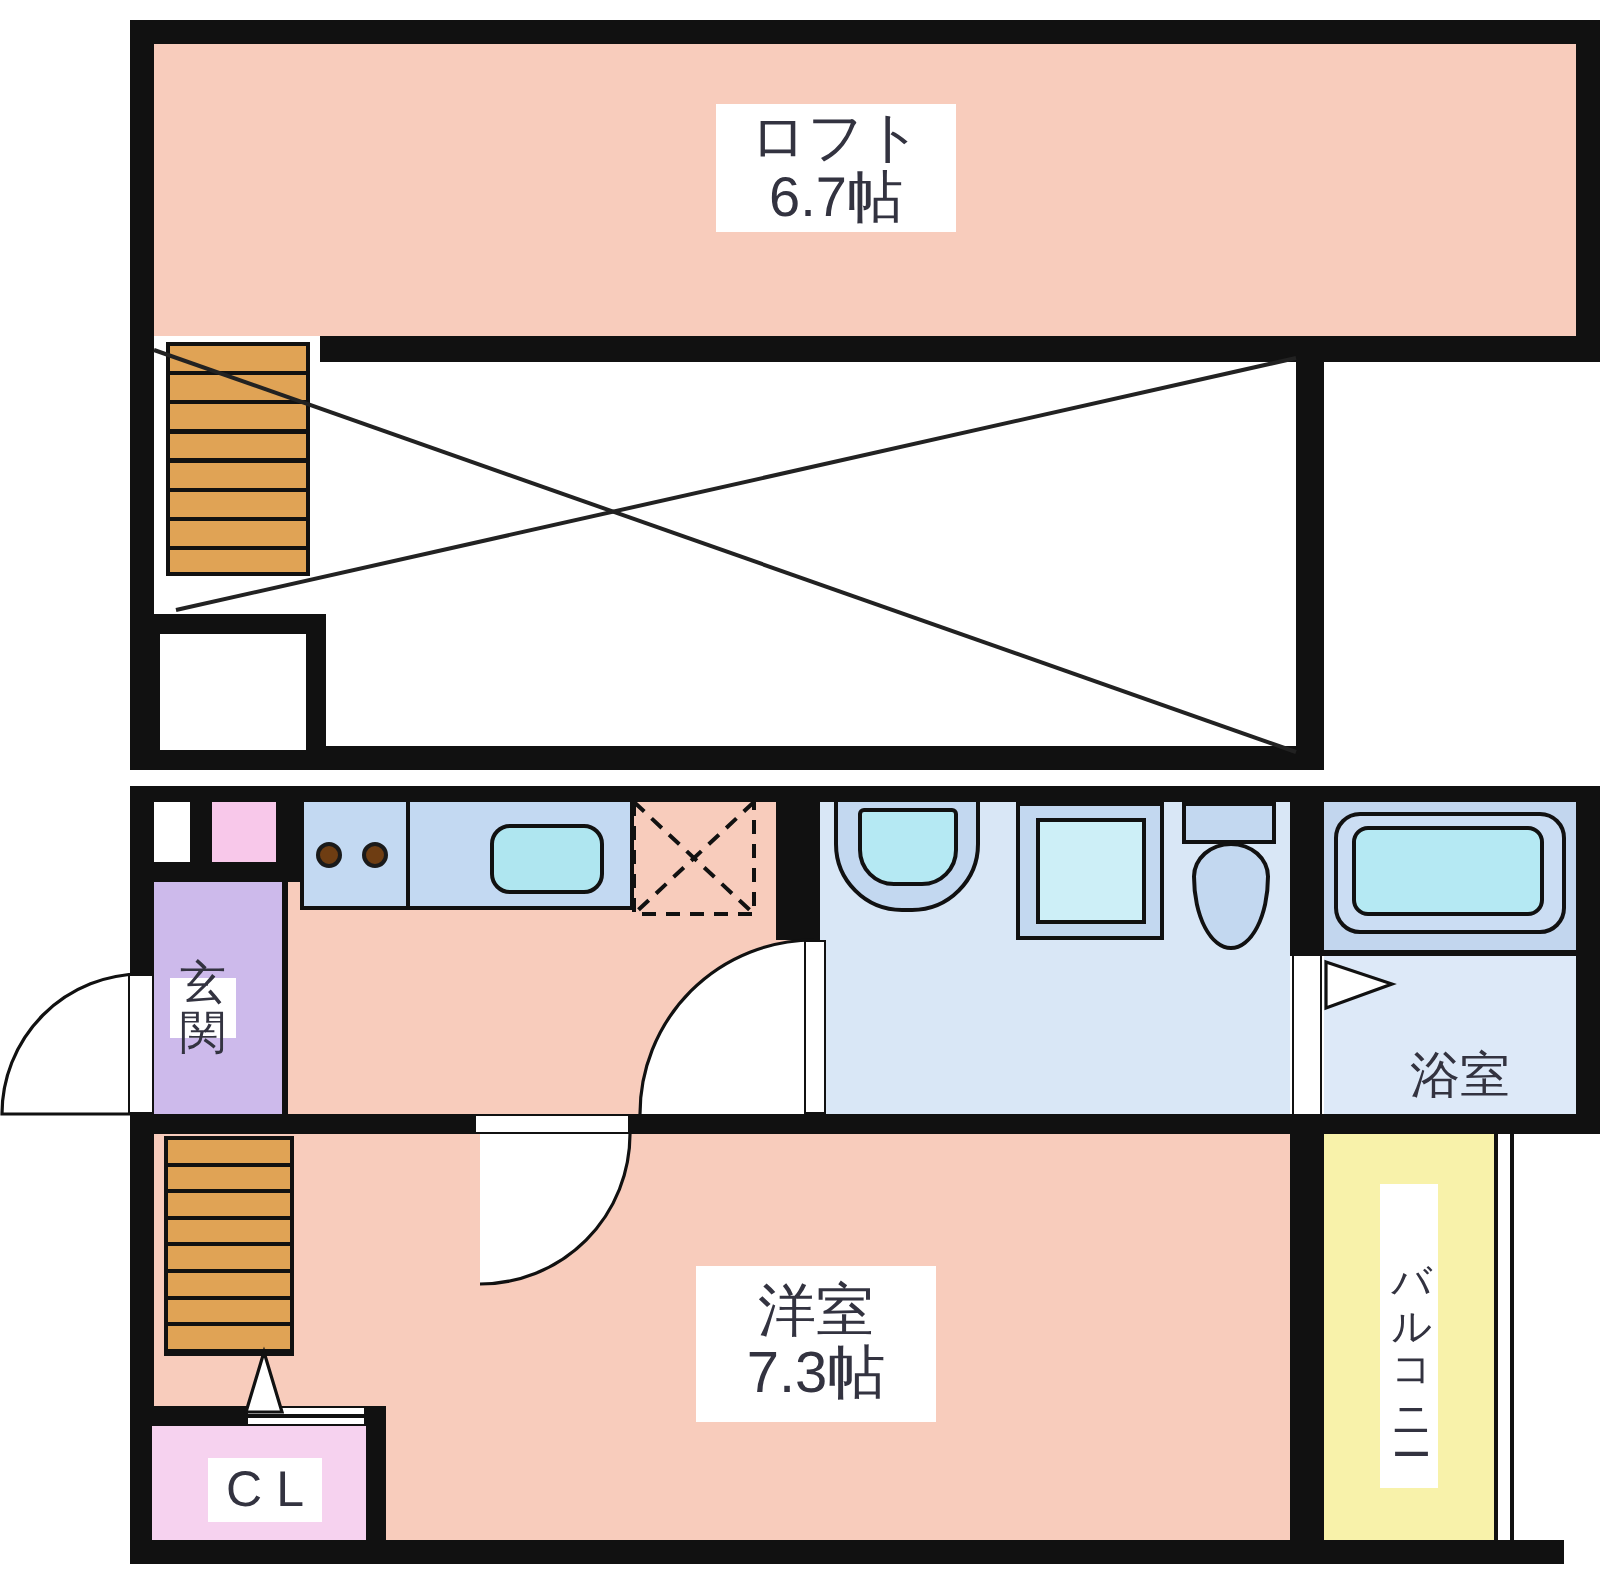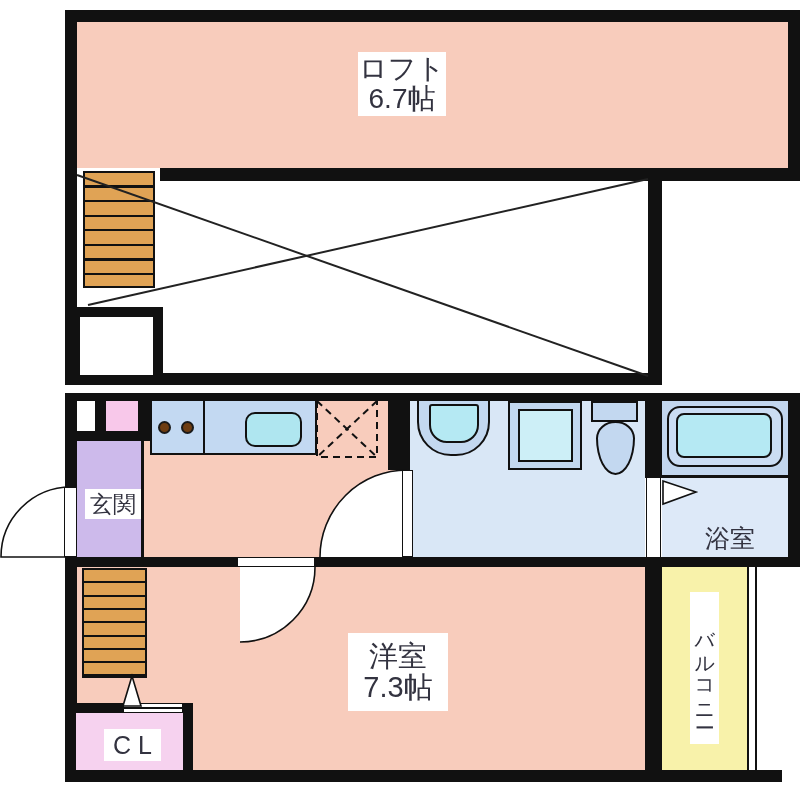--- a/index.html
+++ b/index.html
@@ -125,35 +125,35 @@
 
     <path d="M132,676 L123,706 L141,706 Z" fill="#fff" stroke="#111" stroke-width="1.6"></path>
 
     <path d="M663,481 L696,492 L663,504 Z" fill="#fff" stroke="#111" stroke-width="1.6"></path>
   </svg>
 
   <div class="panel" style="left:64px;top:487px;width:13px;height:70px;"></div>
   <div class="panel" style="left:402px;top:470px;width:11px;height:87px;"></div>
   <div class="panel" style="left:237px;top:557px;width:78px;height:10px;"></div>
 
-  <div class="label" style="left:358px;top:52px;width:88px;height:64px;font-size:28px;">
+  <div class="label" style="left:358px;top:52px;width:120px;height:64px;font-size:28px;">
     <span>ロフト</span>
     <span>6.7帖</span>
   </div>
 
-  <div class="label" style="left:85px;top:489px;width:56px;height:30px;font-size:23px;">
+  <div class="label" style="left:85px;top:489px;width:33px;height:30px;font-size:23px;">
     <span>玄関</span>
   </div>
 
 
   <div class="label" style="left:699px;top:504px;width:62px;height:30px;font-size:25px;background:transparent;margin-top:19px;">
     <span>浴室</span>
   </div>
 
-  <div class="label" style="left:348px;top:633px;width:100px;height:78px;font-size:29px;">
+  <div class="label" style="left:348px;top:633px;width:120px;height:78px;font-size:29px;">
     <span>洋室</span>
     <span>7.3帖</span>
   </div>
 
   <div class="label" style="left:104px;top:729px;width:57px;height:32px;font-size:25px;letter-spacing:7px;padding-left:7px;box-sizing:border-box;">
     <span>CL</span>
   </div>
 
   <div class="label" style="left:690px;top:592px;width:29px;height:152px;font-size:20px;writing-mode:vertical-rl;text-orientation:upright;letter-spacing:2px;">
     <span>バルコニー</span>

